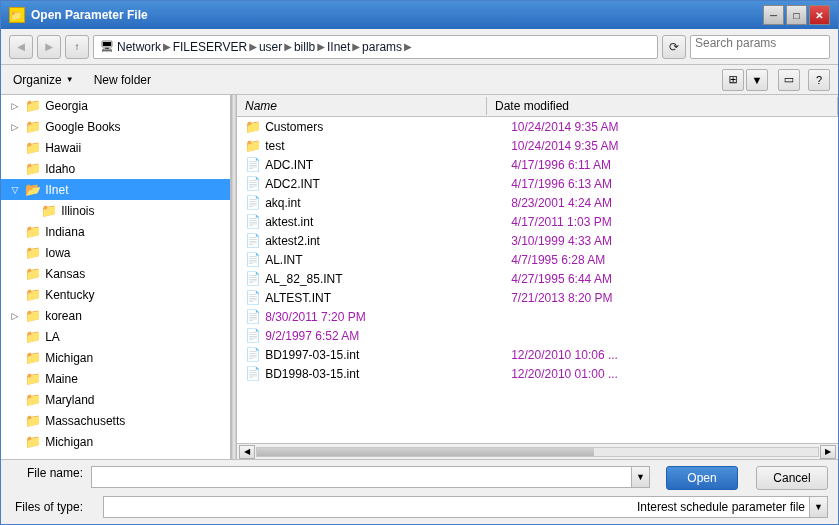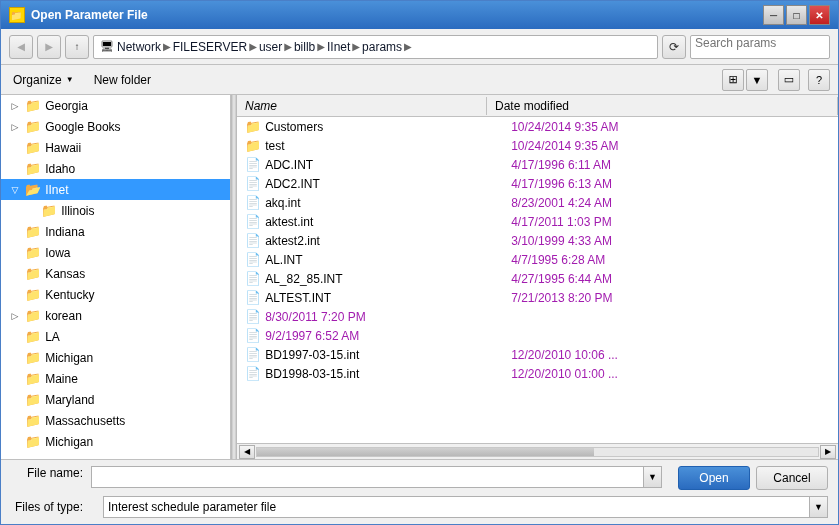--- a/index.html
+++ b/index.html
@@ -393,40 +393,40 @@
 
     .filetype-select {
       flex: 1;
       height: 22px;
       border: 1px solid #b0b0b0;
       padding: 0 4px;
       font-size: 12px;
       background: white;
       display: flex;
       align-items: center;
-      justify-content: flex-start;
+      justify-content: flex-end;
       cursor: pointer;
     }
 
     .filetype-dropdown-btn {
       width: 18px;
       height: 22px;
       background: linear-gradient(to bottom, #f5f5f5, #ddd);
       border: 1px solid #b0b0b0;
       border-left: none;
       cursor: pointer;
       display: flex;
       align-items: center;
       justify-content: center;
       font-size: 9px;
     }
 
     .action-buttons {
       display: flex;
-      gap: 6px;
+      gap: 18px;
       margin-left: 8px;
     }
 
     .dialog-btn {
       width: 72px;
       height: 24px;
       font-size: 12px;
       cursor: pointer;
       border: 1px solid #b0b0b0;
       border-radius: 3px;

